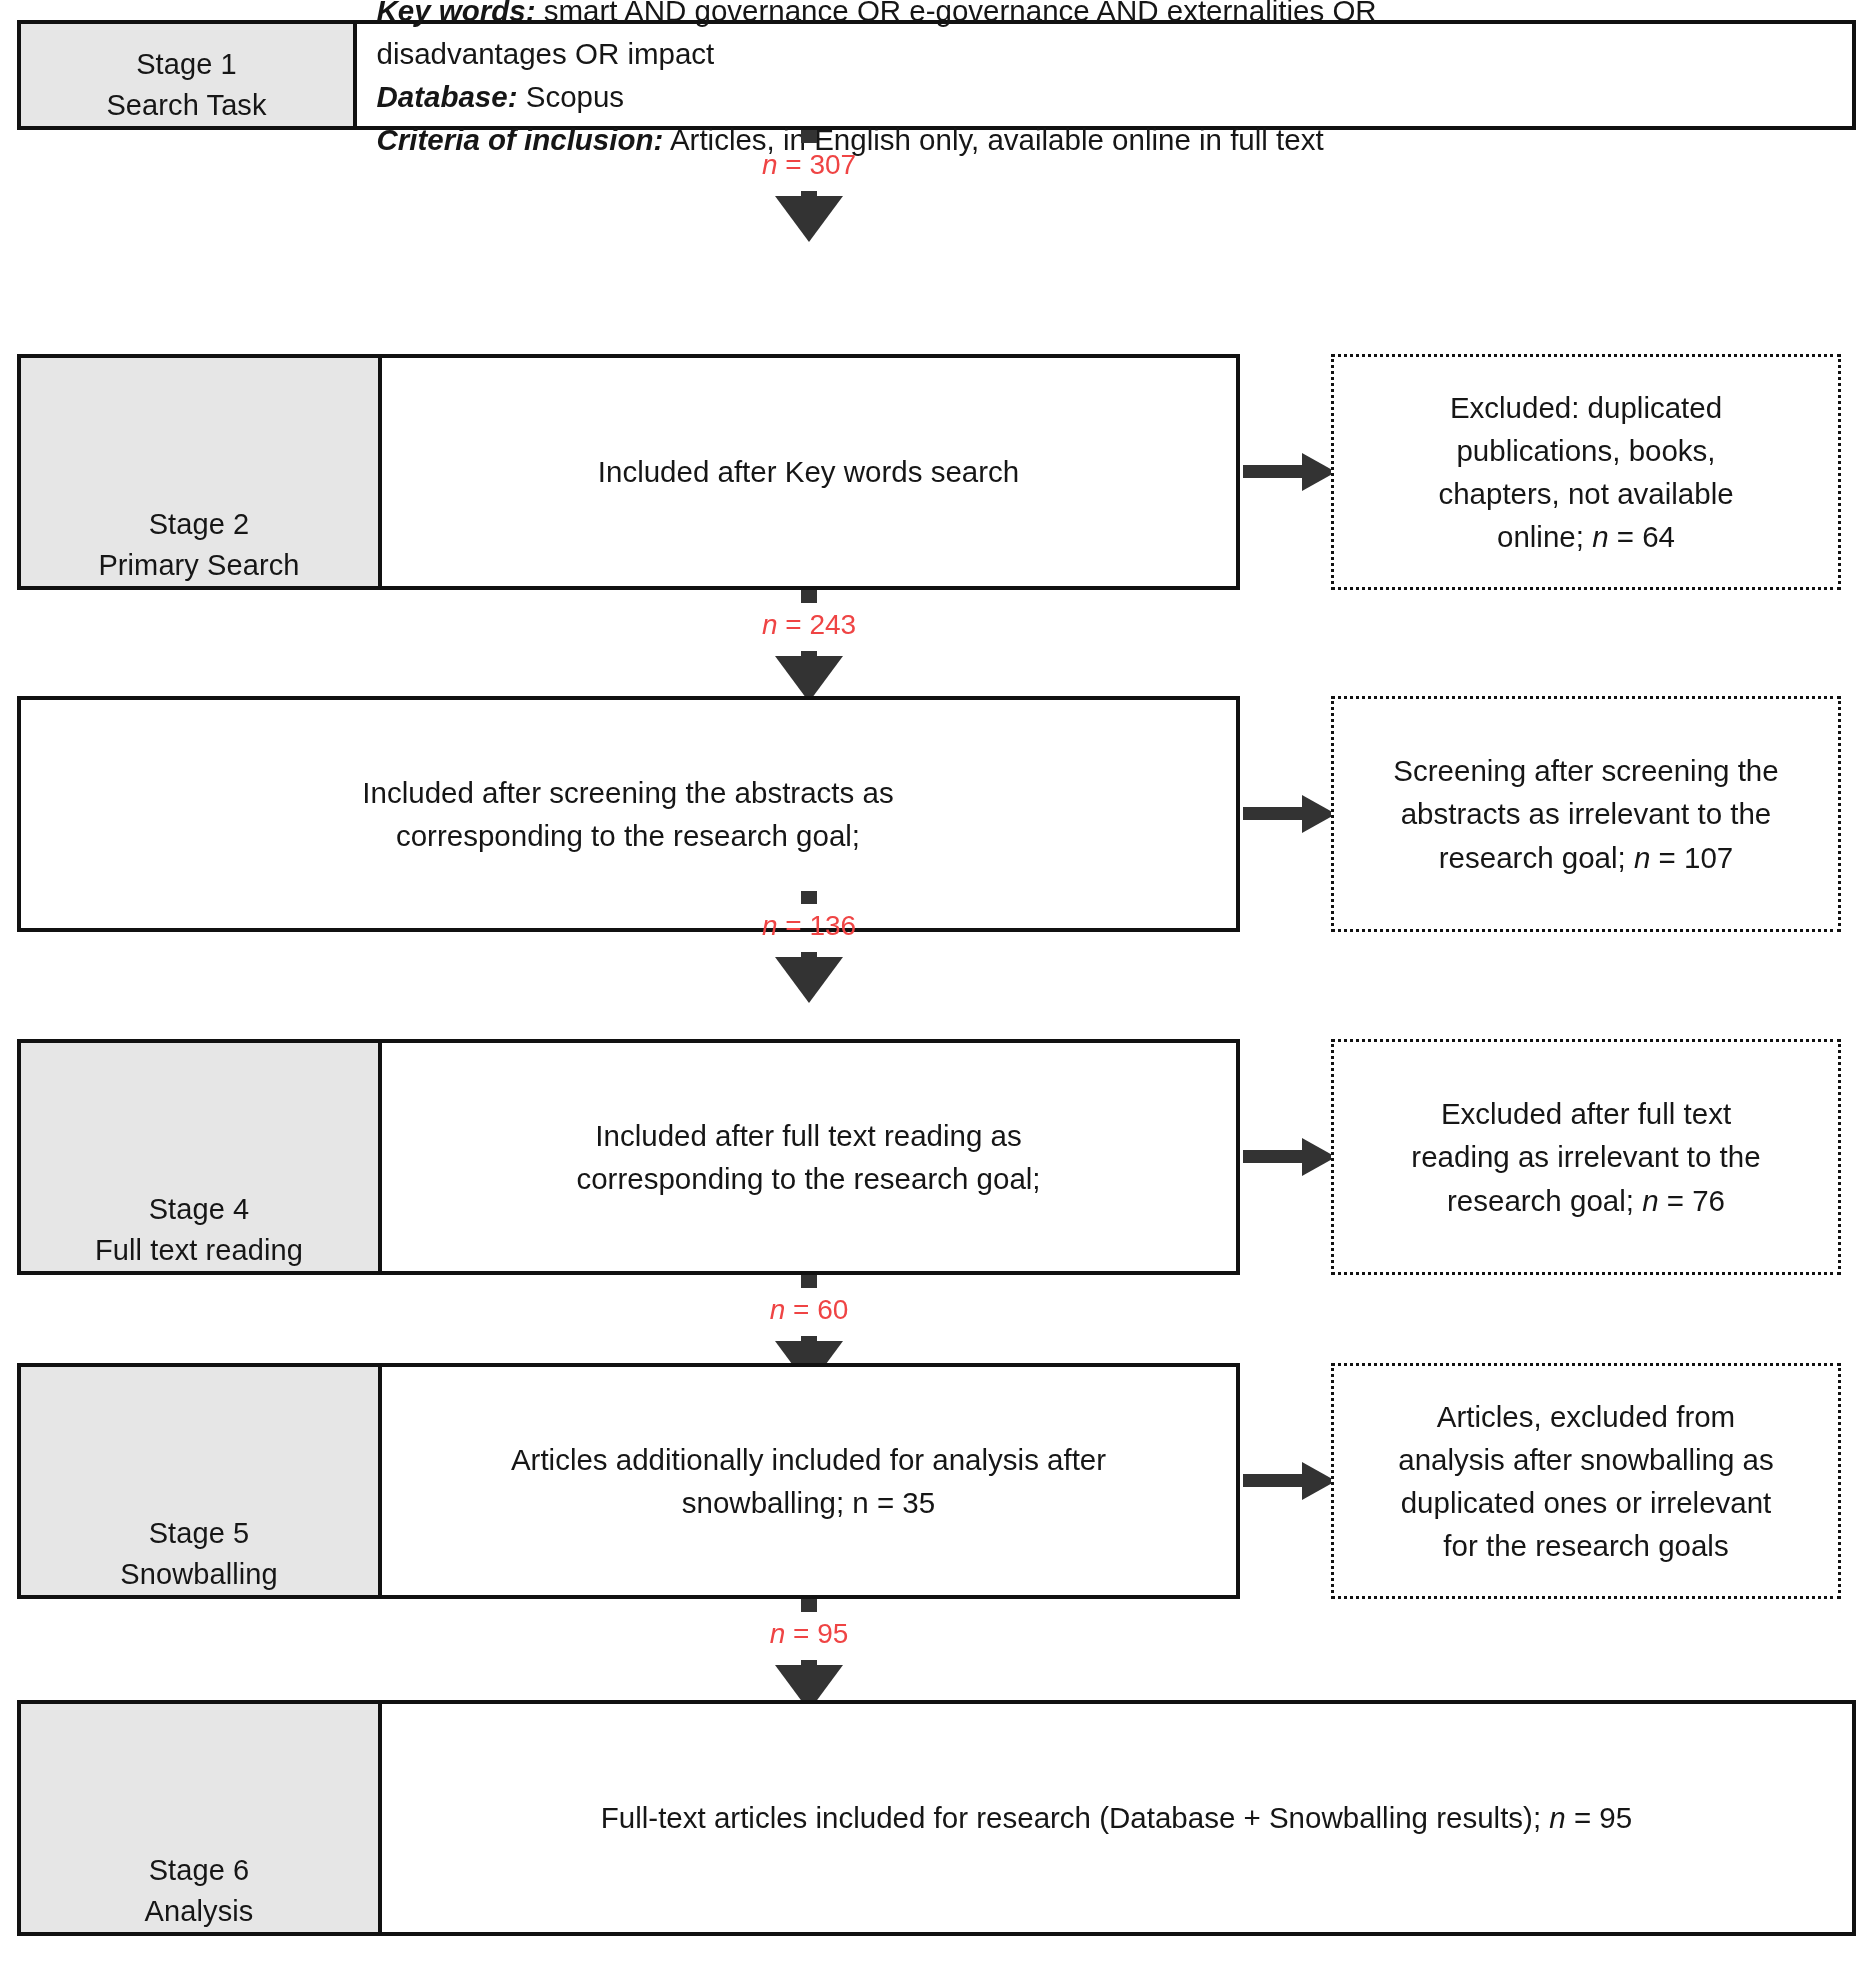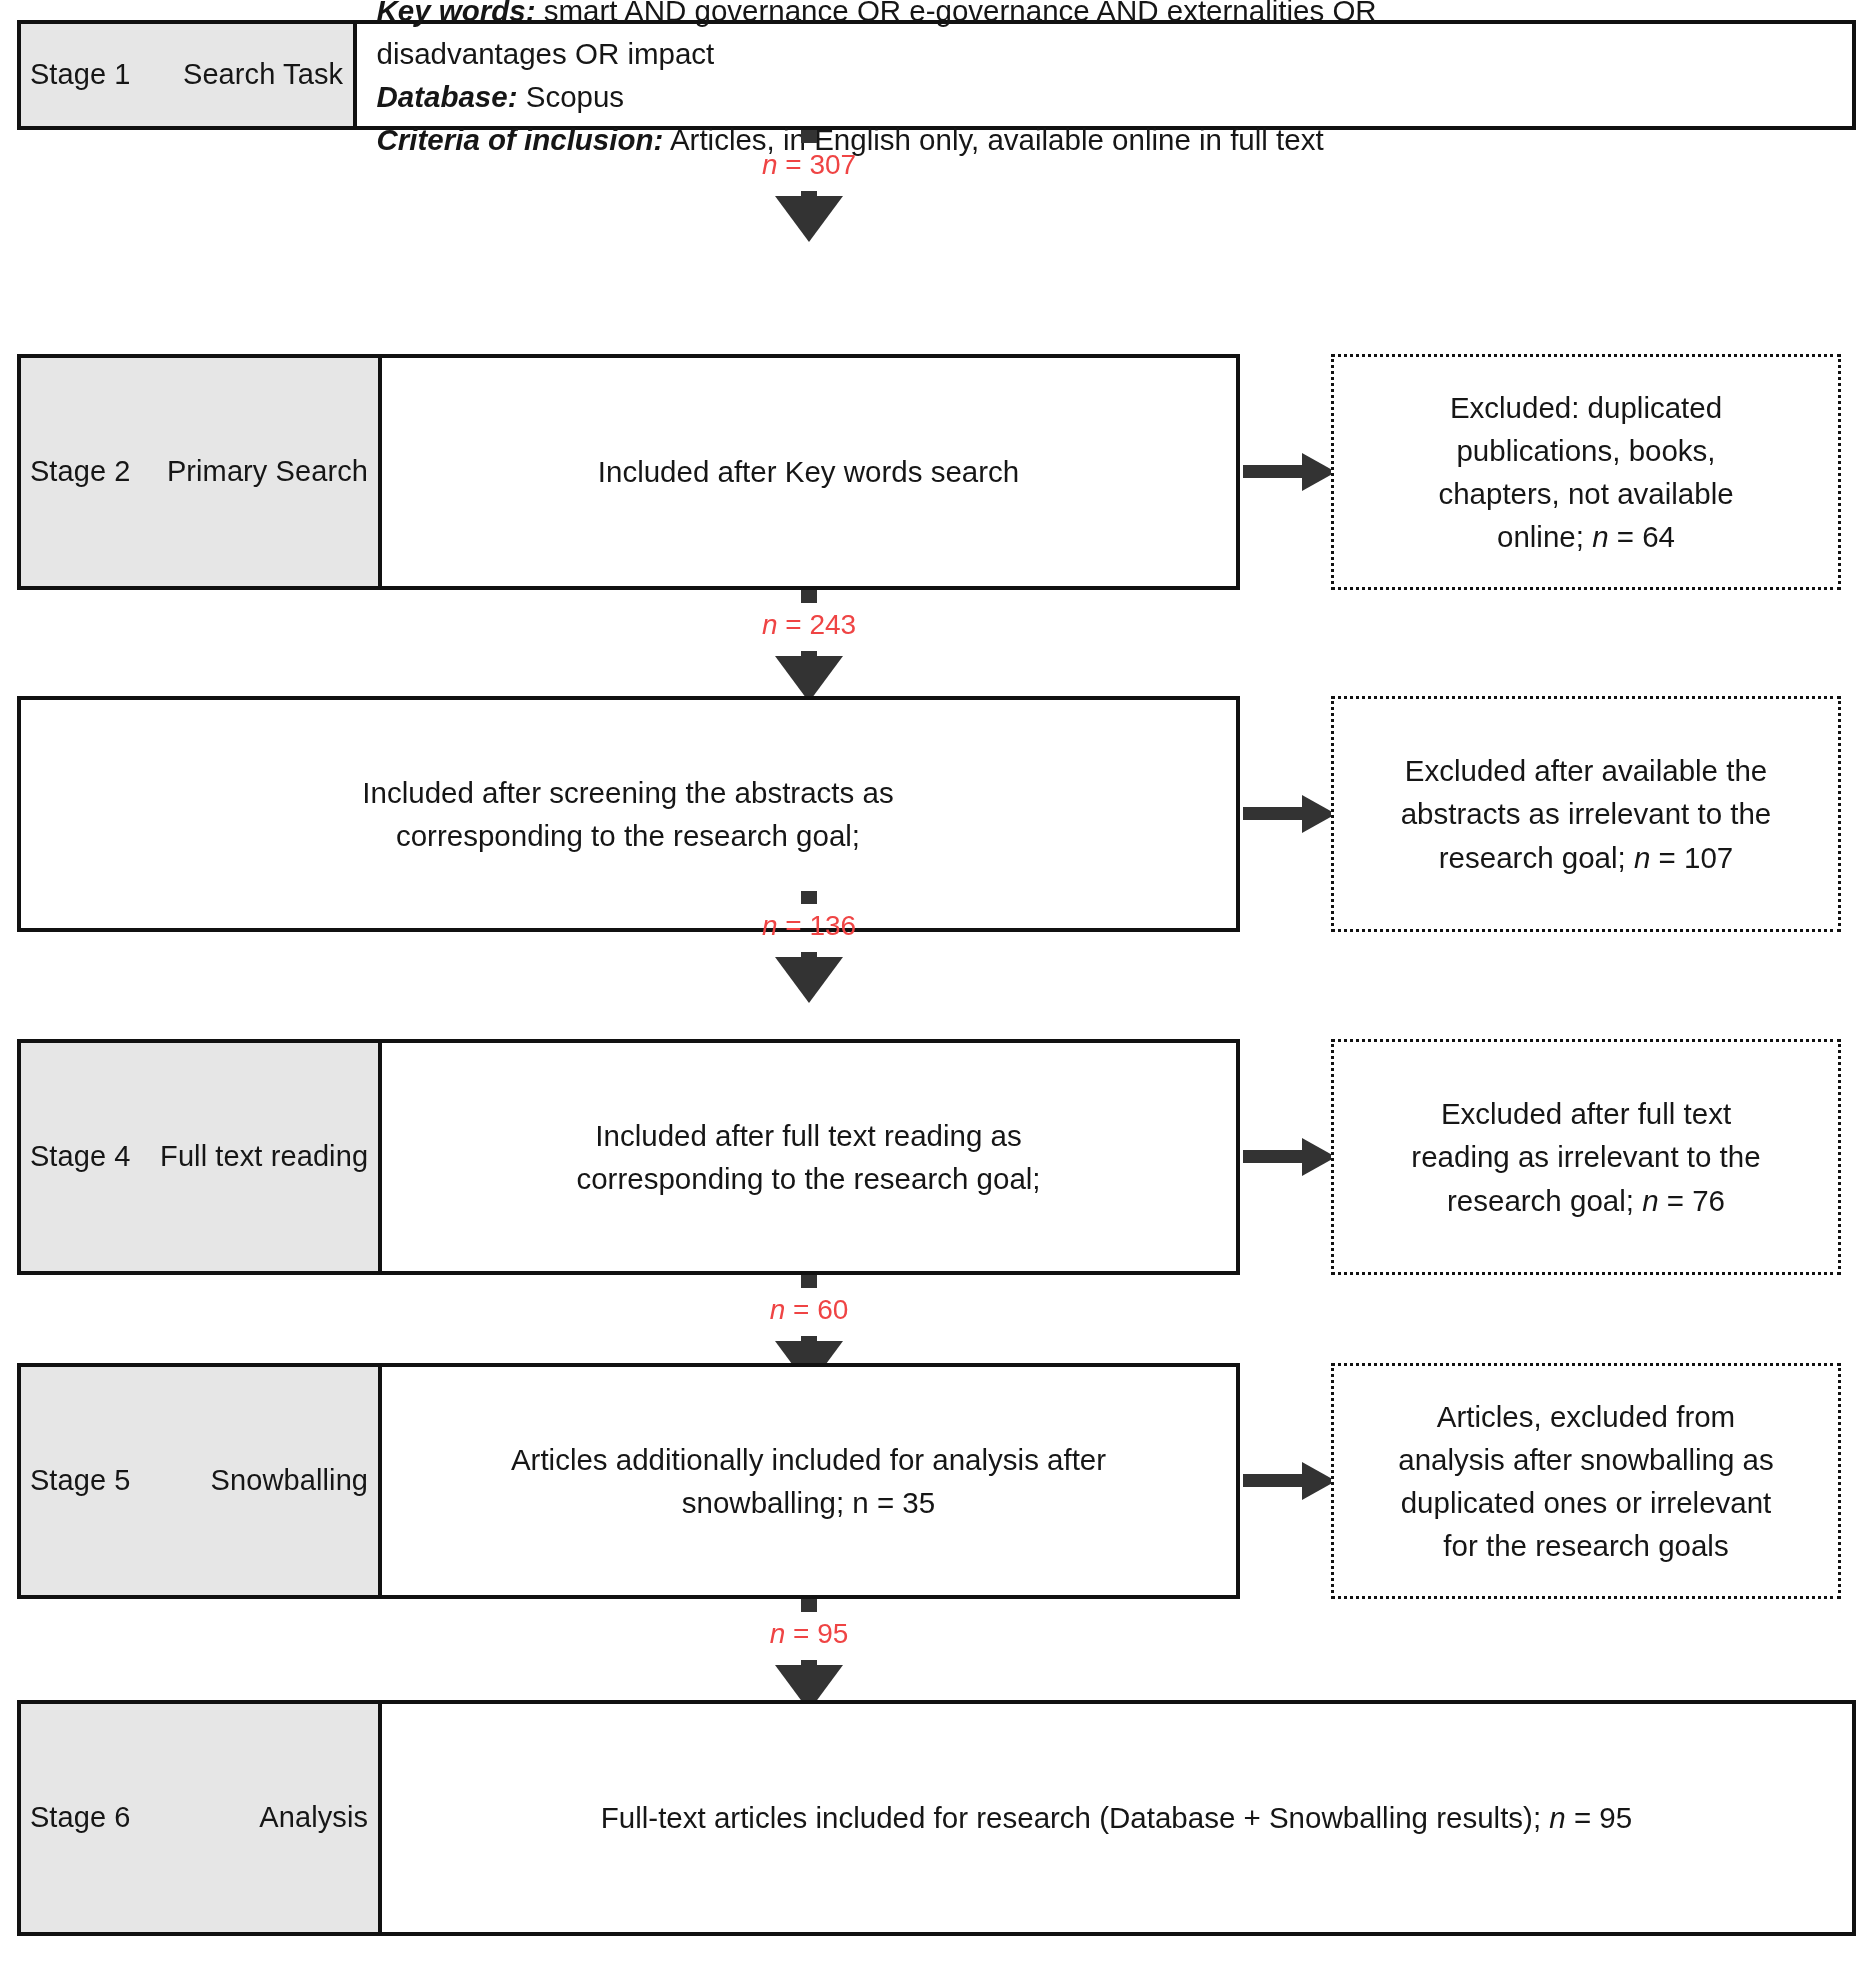--- a/index.html
+++ b/index.html
@@ -39,23 +39,23 @@
     display: flex;
     align-items: stretch;
     border: 4.1px solid #111111;
     background: #ffffff;
   }
 
   .stage-label {
     background: #e6e6e6;
     border-right: 4.1px solid #111111;
     display: flex;
-    flex-direction: row;
+    flex-direction: column;
     align-items: center;
-    justify-content: space-between;
+    justify-content: flex-end;
     text-align: center;
     font-size: 29px;
     line-height: 1.42;
     letter-spacing: 0.1px;
     padding: 0 9.4px;
     flex: 0 0 auto;
   }
 
   .stage-label .ln { display: block; white-space: nowrap; }
 
@@ -239,21 +239,21 @@
       </div>
     </div>
   </div>
 
   <div class="h-arrow" style="left:1243px; top:795px; width:93px;">
     <div class="shaft" style="width:60px;"></div>
     <div class="head" style="left:59px;"></div>
   </div>
 
   <div class="excluded-box" style="left:1331px; top:696px; width:510px; height:236px;">
-    <span class="ln">Excluded after available the</span>
+    <span class="ln">Screening after screening the</span>
     <span class="ln">abstracts as irrelevant to the</span>
     <span class="ln"><span>research goal; </span><span class="ital">n</span><span> = 107</span></span>
   </div>
 
   <div class="v-connector" style="left:738px; top:891px; height:94px;">
     <div class="stub"></div>
     <div class="nlabel" style="top:21px;"><span class="ital">n</span><span> = 136</span></div>
     <div class="stem2" style="top:61px;"></div>
     <div class="head" style="top:66px;"></div>
   </div>

